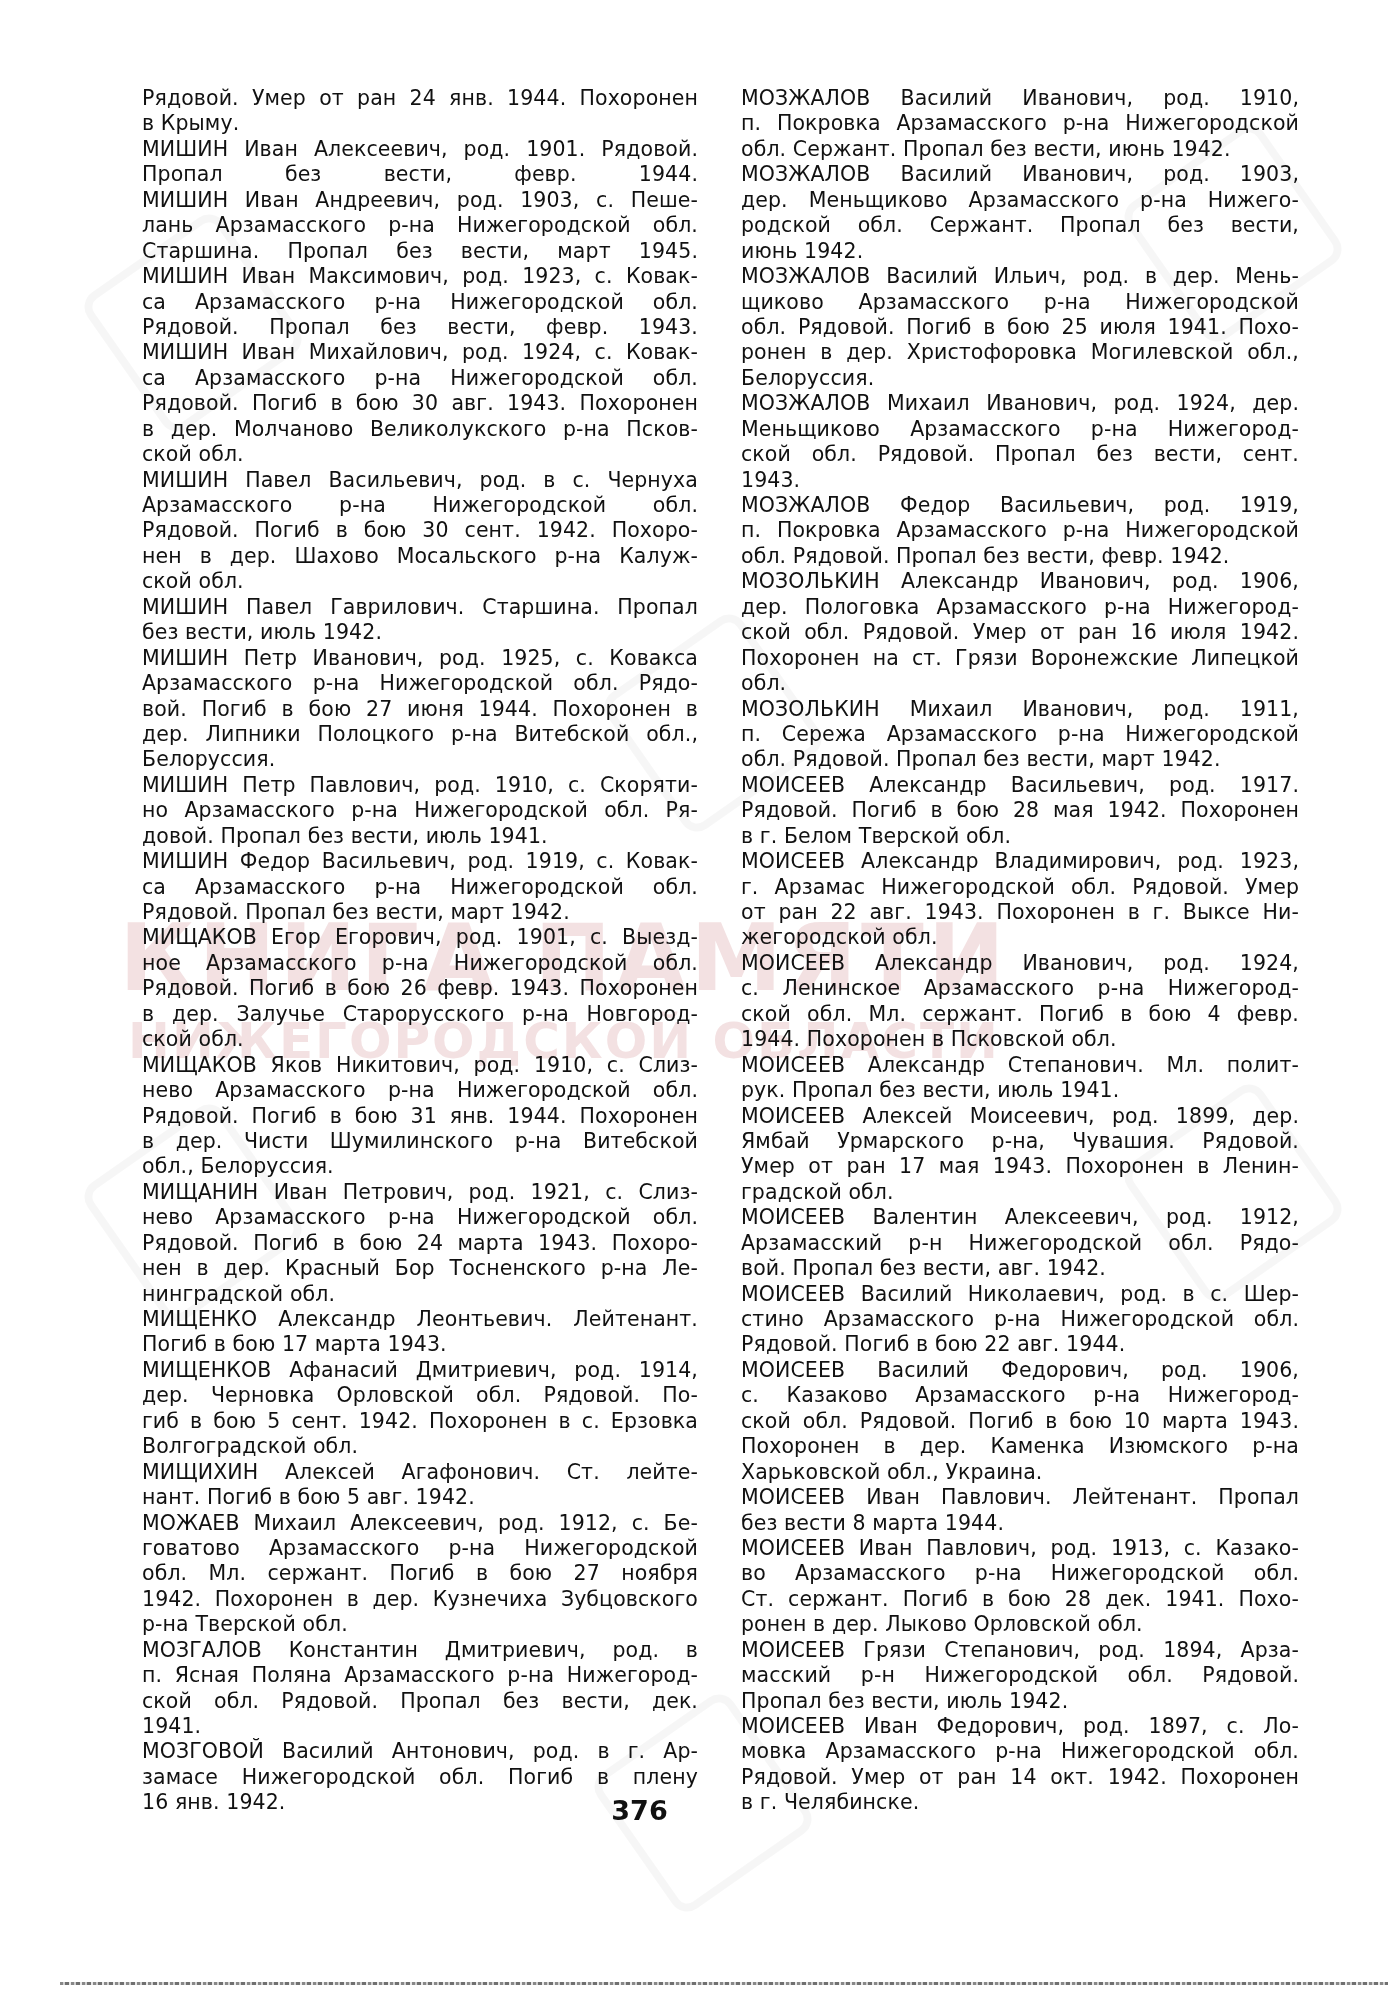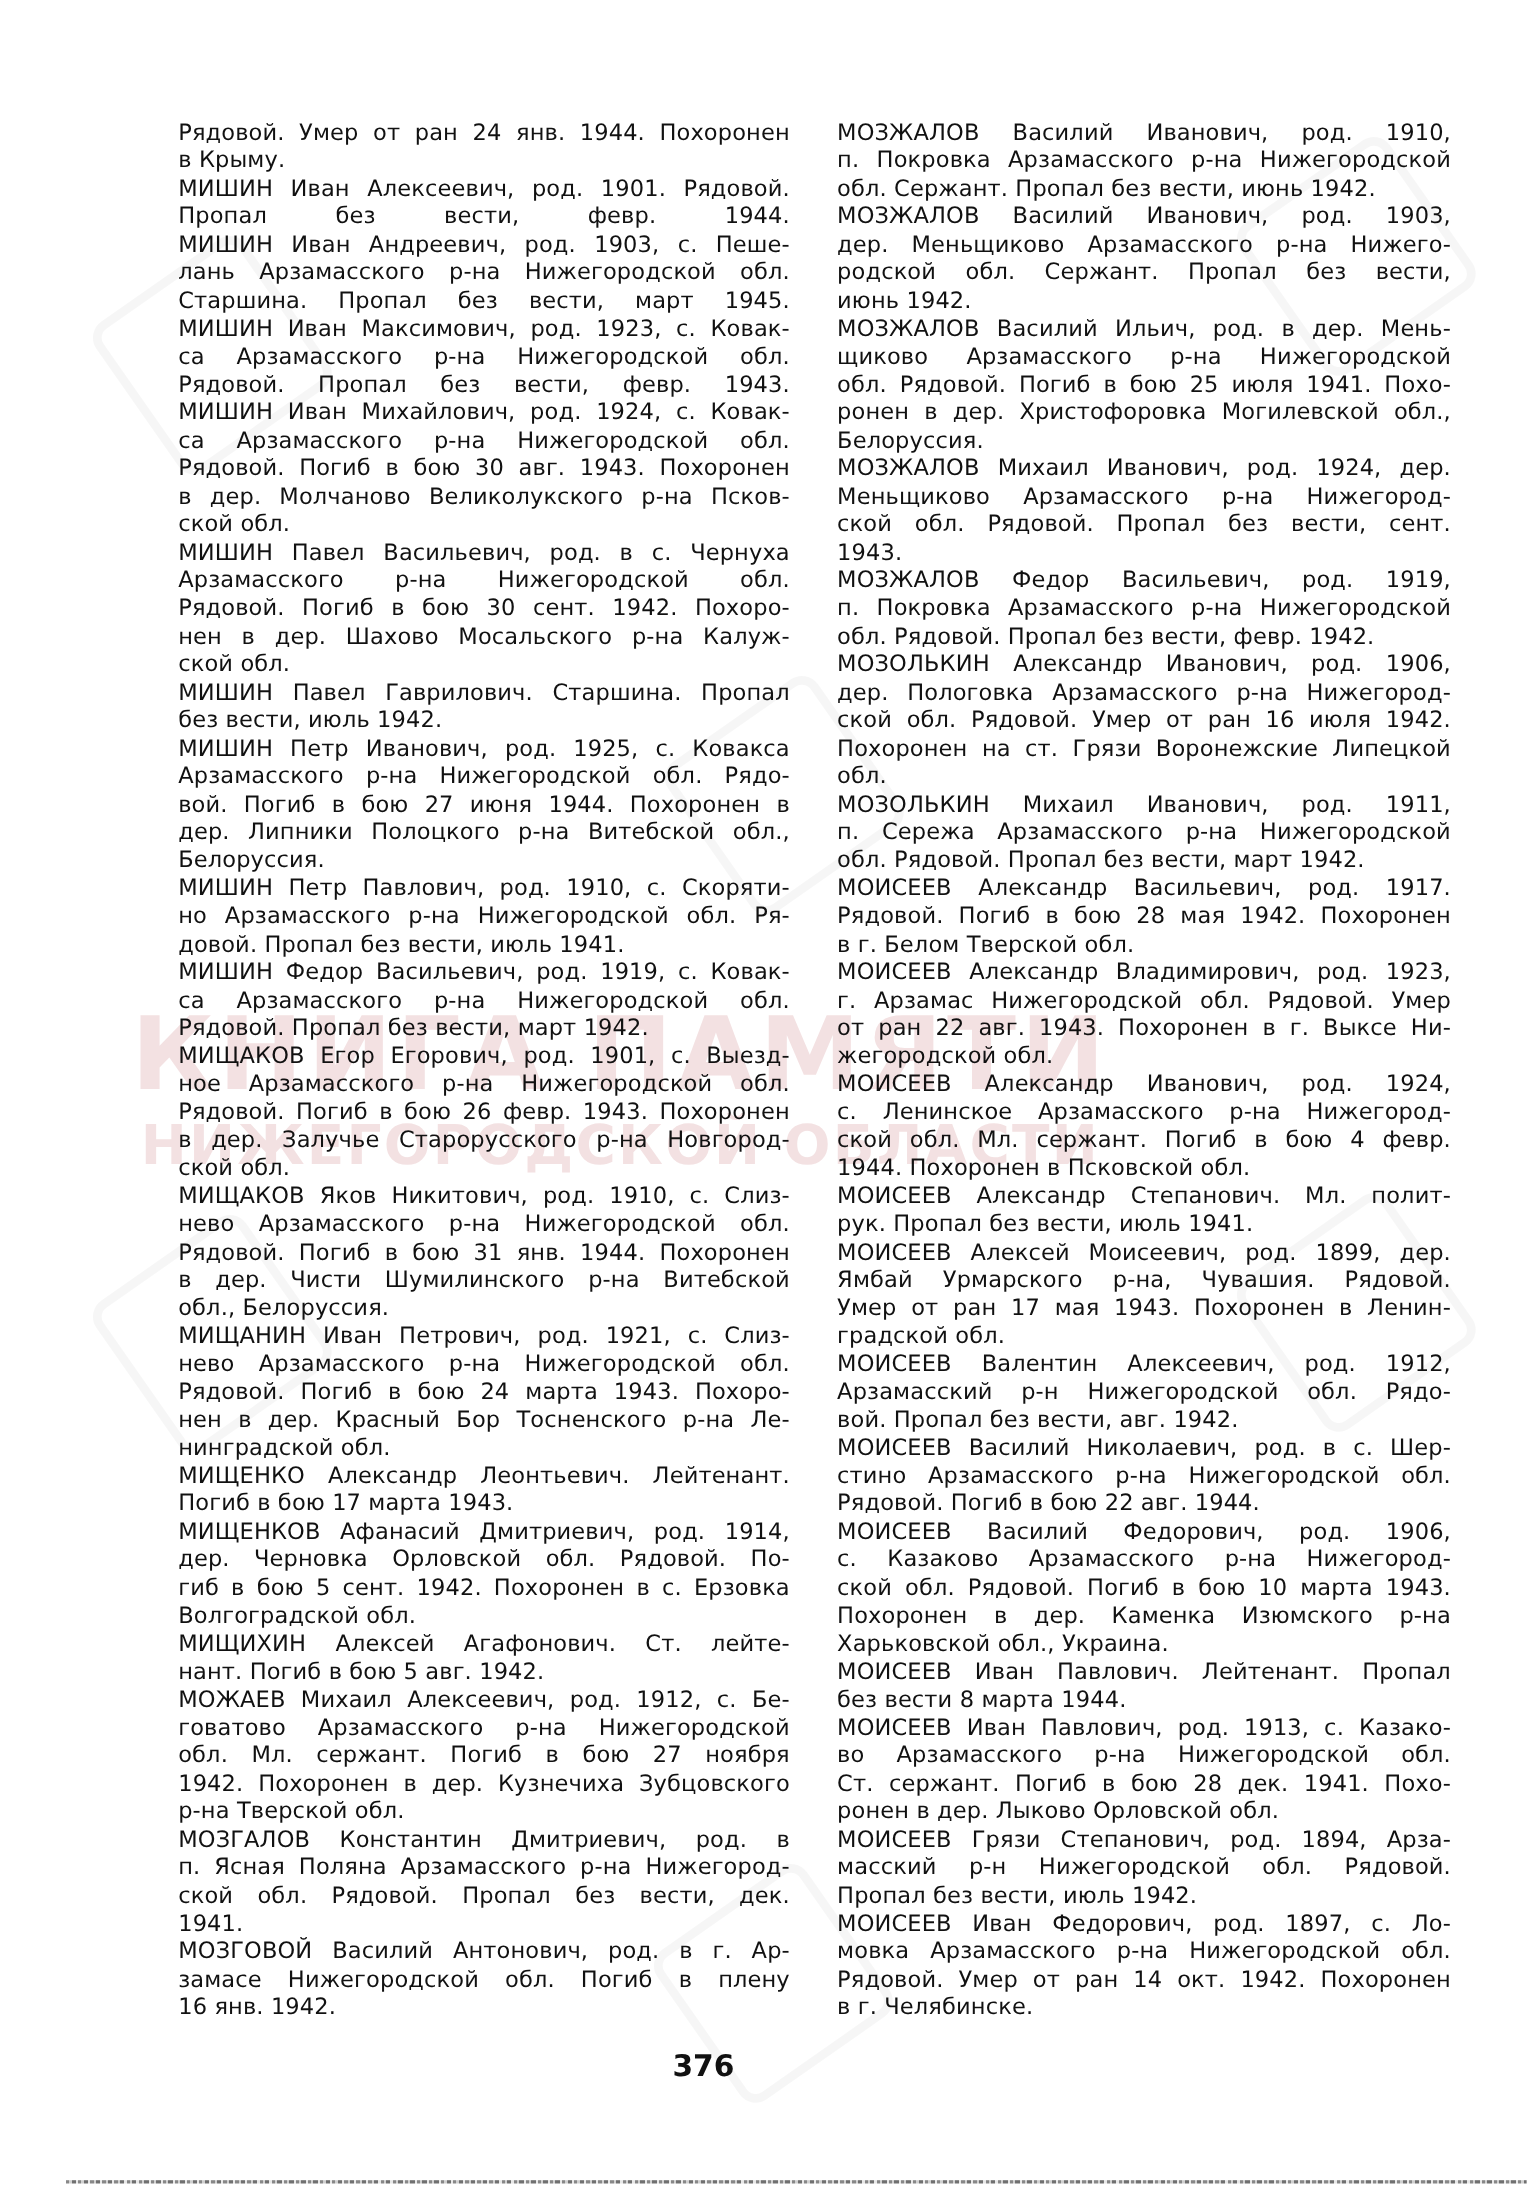--- a/index.html
+++ b/index.html
@@ -1,32 +1,32 @@
 <!DOCTYPE html>
 <html><head>
 <meta charset="utf-8">
 <style>
   html, body { margin: 0; padding: 0; }
   body {
     width: 1388px; height: 2000px; background: #ffffff; position: relative; overflow: hidden;
     font-family: "DejaVu Sans", "Liberation Sans", sans-serif; color: #111;
   }
   .page { position: absolute; left: 0; top: 0; width: 1388px; height: 2000px; }
-  .col { position: absolute; top: 108px; margin-left: 20px; }
+  .col { position: absolute; top: 86px; }
   .col-left { left: 142px; width: 556px; }
   .col-right { left: 741px; width: 558px; }
   .line {
     display: block; height: 25.45px; line-height: 25.45px;
     font-size: 20.5px; white-space: nowrap; text-align: justify; text-align-last: justify;
     letter-spacing: 0.1px;
   }
   .line.last { text-align-last: left; }
   .b { font-weight: normal; }
   .page-number {
-    position: absolute; left: 0; width: 1279px; top: 1863px; text-align: center;
+    position: absolute; left: 0; width: 1279px; top: 1795px; text-align: center;
     font-size: 27px; font-weight: bold; color: #111;
   }
   .watermark {
     position: absolute; color: rgba(200, 120, 125, 0.22); font-weight: bold;
     font-family: "DejaVu Sans", sans-serif; white-space: nowrap; text-align: center;
     left: 0; width: 1128px; pointer-events: none;
   }
   .wm1 { top: 905px; font-size: 92px; letter-spacing: 4px; }
   .wm2 { top: 1012px; font-size: 50px; letter-spacing: 2px; }
   .stamp {

